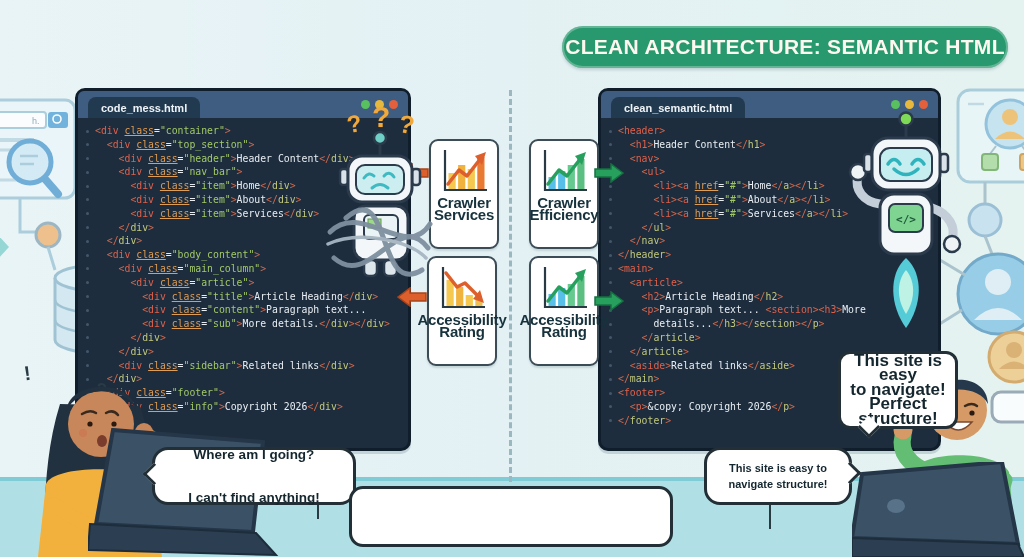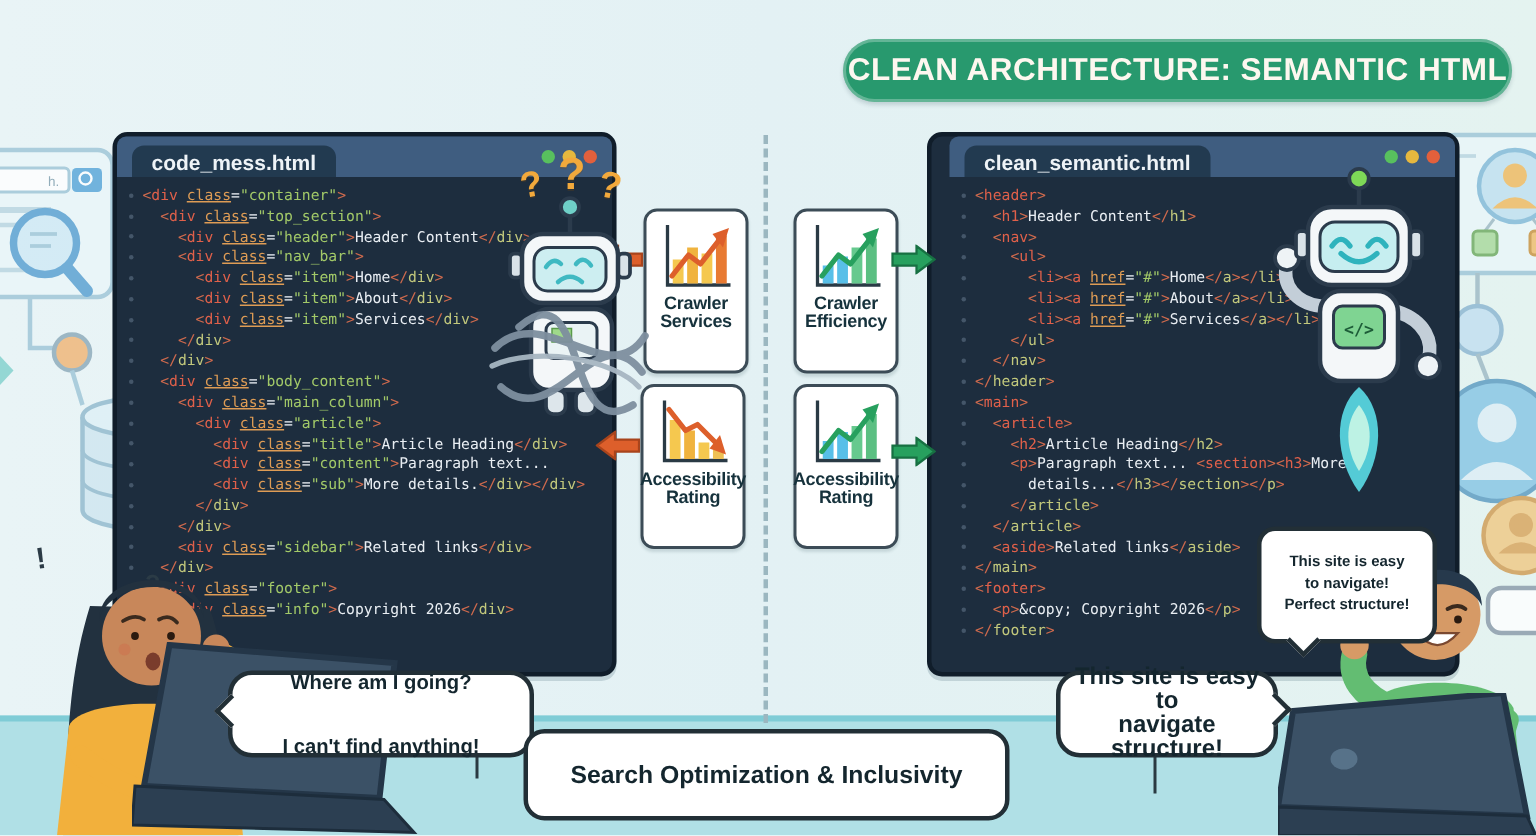--- a/index.html
+++ b/index.html
@@ -17,40 +17,40 @@
   #divider{left:509px;top:90px;height:392px;width:0;border-left:3px dashed #9bb7c0;z-index:1;}
   
   .pill{height:42px;border-radius:22px;display:flex;align-items:center;justify-content:center;
     color:#fdf7ef;font-weight:800;font-size:21px;letter-spacing:.3px;z-index:6;
     box-shadow:inset 0 0 0 2px rgba(255,255,255,.28), 0 2px 3px rgba(30,60,70,.18);white-space:nowrap;}
   #title-left{left:38px;top:26px;width:396px;background:#d75f27;}
   #title-right{left:562px;top:26px;width:446px;background:#28996e;}
   
   .window{background:#1d2d3e;border:3px solid #101d2a;border-radius:10px;z-index:2;box-shadow:0 3px 0 rgba(40,80,95,.18);}
   #win-left{left:75px;top:88px;width:330px;height:357px;}
-  #win-right{left:618px;top:88px;width:337px;height:357px;padding-left:12px;}
+  #win-right{left:598px;top:88px;width:337px;height:357px;}
   .titlebar{height:27px;background:#3f5d80;border-radius:6px 6px 0 0;display:flex;align-items:flex-end;}
   .tab{margin-left:10px;height:21px;padding:0 13px;background:#223a50;border-radius:8px 8px 0 0;
-    color:#eef3f7;font-weight:700;font-size:14px;display:flex;align-items:center;}
+    color:#eef3f7;font-weight:700;font-size:11px;display:flex;align-items:center;}
   .dots{margin-left:auto;margin-right:10px;display:flex;gap:5px;align-self:center;}
   .dot{width:9px;height:9px;border-radius:50%;}
   .dot.g{background:#58c05e;} .dot.y{background:#e6b83e;} .dot.r{background:#e2603c;}
   .code{padding:6px 4px 4px 8px;font-family:"DejaVu Sans Mono", monospace;font-size:9.8px;
     line-height:13.8px;color:#e9eef3;white-space:pre;overflow:hidden;}
   .code-line::before{content:'';display:inline-block;width:3px;height:3px;border-radius:2px;
     background:#64788c;margin-right:6px;opacity:.55;vertical-align:middle;}
   .c-tag{color:#e0604a;} .c-pun{color:#cf6a4d;} .c-ctag{color:#c2c87c;}
   .c-attr{color:#de9c55;text-decoration:underline;} .c-str{color:#a2c968;}
   
   .badge{width:66px;height:106px;background:#ffffff;border:2px solid #3c4c57;border-radius:9px;
     z-index:3;display:flex;flex-direction:column;align-items:center;box-shadow:0 2px 2px rgba(30,60,70,.15);}
   #badge-0{left:429px;top:139px;} #badge-1{left:529px;top:139px;}
   #badge-2{left:427px;top:256px;} #badge-3{left:529px;top:256px;}
   .badge-chart{margin-top:7px;}
-  .badge-label{margin-top:3px;text-align:center;font-weight:700;font-size:12px;
+  .badge-label{margin-top:3px;text-align:center;font-weight:700;font-size:15px;
     line-height:11.5px;color:#16323c;letter-spacing:-.2px;}
   .conn{z-index:3;}
   
   .qmark{z-index:4;font-weight:800;color:#f2a93c;text-shadow:0 1px 0 rgba(120,70,10,.25);}
   #q1{left:347px;top:110px;font-size:24px;transform:rotate(-10deg);}
   #q2{left:372px;top:100px;font-size:30px;}
   #q3{left:399px;top:110px;font-size:25px;transform:rotate(11deg);}
   .pmark{z-index:4;font-weight:800;color:#2b3b46;}
   #m1{left:24px;top:362px;font-size:20px;transform:rotate(-8deg);}
   #m2{left:96px;top:380px;font-size:17px;transform:rotate(10deg);}
@@ -62,23 +62,23 @@
   #laptop-left{left:88px;top:428px;z-index:4;}
   #man{left:885px;top:358px;z-index:4;}
   #laptop-right{left:852px;top:462px;z-index:4;}
   
   .bubble{background:#fff;border:3px solid #222f36;border-radius:16px;z-index:5;
     display:flex;flex-direction:column;align-items:center;justify-content:center;
     font-weight:700;color:#14262e;text-align:center;}
   .bubble:after{content:'';position:absolute;width:13px;height:13px;background:#fff;transform:rotate(45deg);}
   #bubble-left{left:152px;top:447px;width:198px;height:52px;font-size:13.5px;line-height:17px;gap:26px;}
   #bubble-left:after{left:-9px;top:16px;border-left:3px solid #222f36;border-bottom:3px solid #222f36;}
-  #bubble-right-top{left:838px;top:351px;width:114px;height:72px;font-size:10px;line-height:14.5px;border-radius:12px;}
+  #bubble-right-top{left:838px;top:351px;width:114px;height:72px;font-size:17px;line-height:14.5px;border-radius:12px;}
   #bubble-right-top:after{bottom:-9px;left:20px;border-left:3px solid #222f36;border-bottom:3px solid #222f36;transform:rotate(-45deg);}
-  #bubble-right-bottom{left:704px;top:447px;width:142px;height:52px;font-size:16px;line-height:16px;}
+  #bubble-right-bottom{left:704px;top:447px;width:142px;height:52px;font-size:11px;line-height:16px;}
   #bubble-right-bottom:after{right:-9px;top:15px;border-top:3px solid #222f36;border-right:3px solid #222f36;}
   .bubble-line{display:block;}
   .stem{background:#2a3a42;z-index:4;}
   #stem-left{left:317px;top:499px;width:2px;height:20px;}
   #stem-right{left:769px;top:499px;width:2px;height:30px;}
   #banner{left:349px;top:486px;width:318px;height:55px;background:#fff;border:3.5px solid #222f36;
     border-radius:14px;z-index:5;display:flex;flex-direction:column;align-items:center;justify-content:center;
     font-weight:800;font-size:16.5px;line-height:20px;color:#14262e;text-align:center;}
 </style>
 </head>
@@ -357,16 +357,15 @@
     <span class="bubble-line">Perfect structure!</span>
   </div>
   <div id="bubble-right-bottom" class="abs bubble">
     <span class="bubble-line">This site is easy to</span>
     <span class="bubble-line">navigate structure!</span>
   </div>
   <div id="stem-left" class="abs stem"></div>
   <div id="stem-right" class="abs stem"></div>
 
   <div id="banner" class="abs">
-    <span class="bubble-line">Search Optimization &amp; Inclusivity</span>
   </div>
 
 </div>
 
 </body></html>

